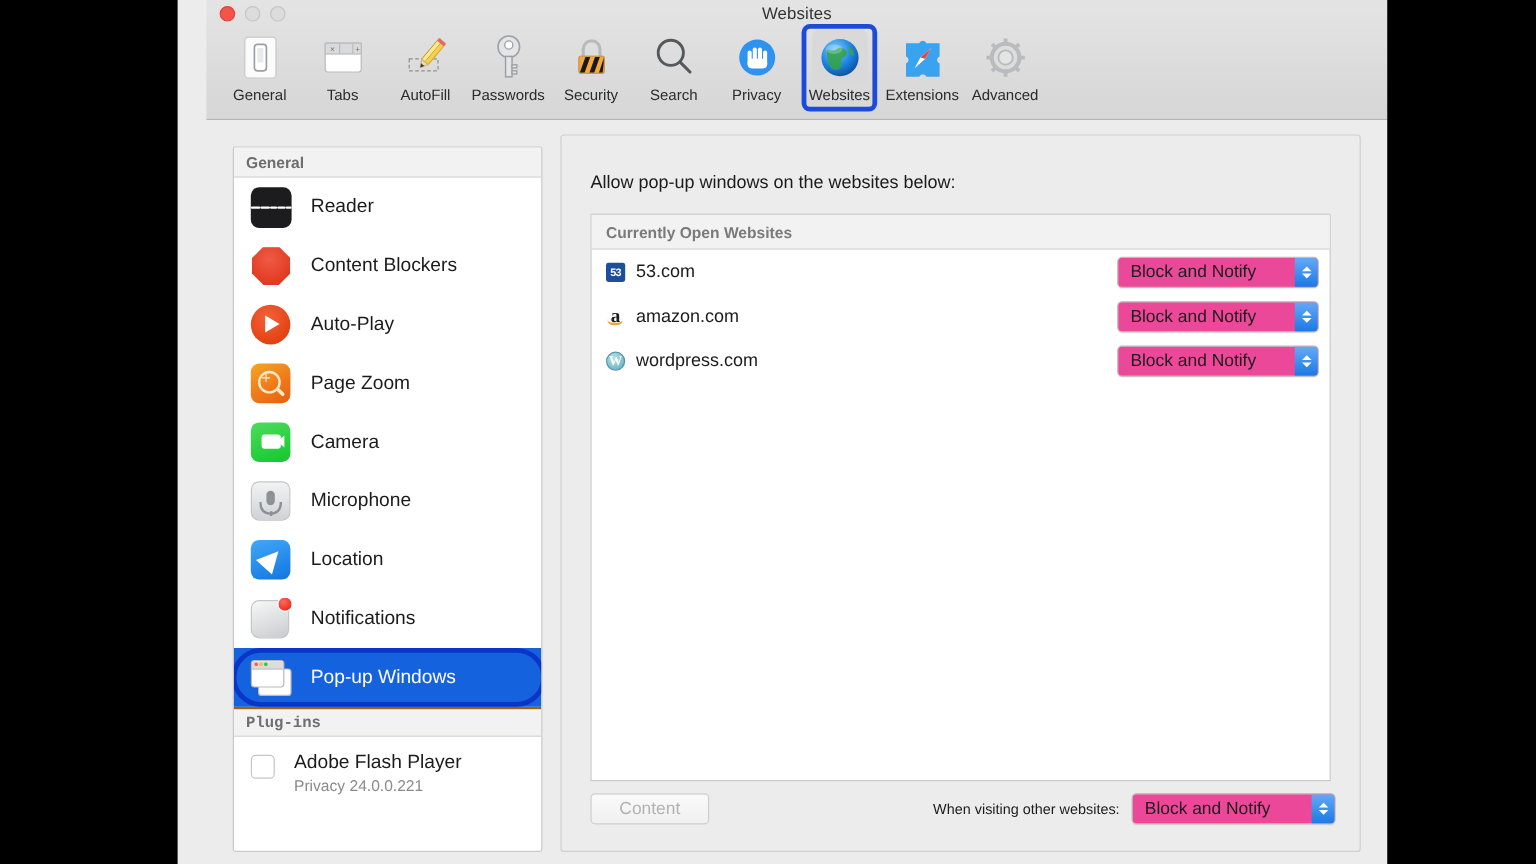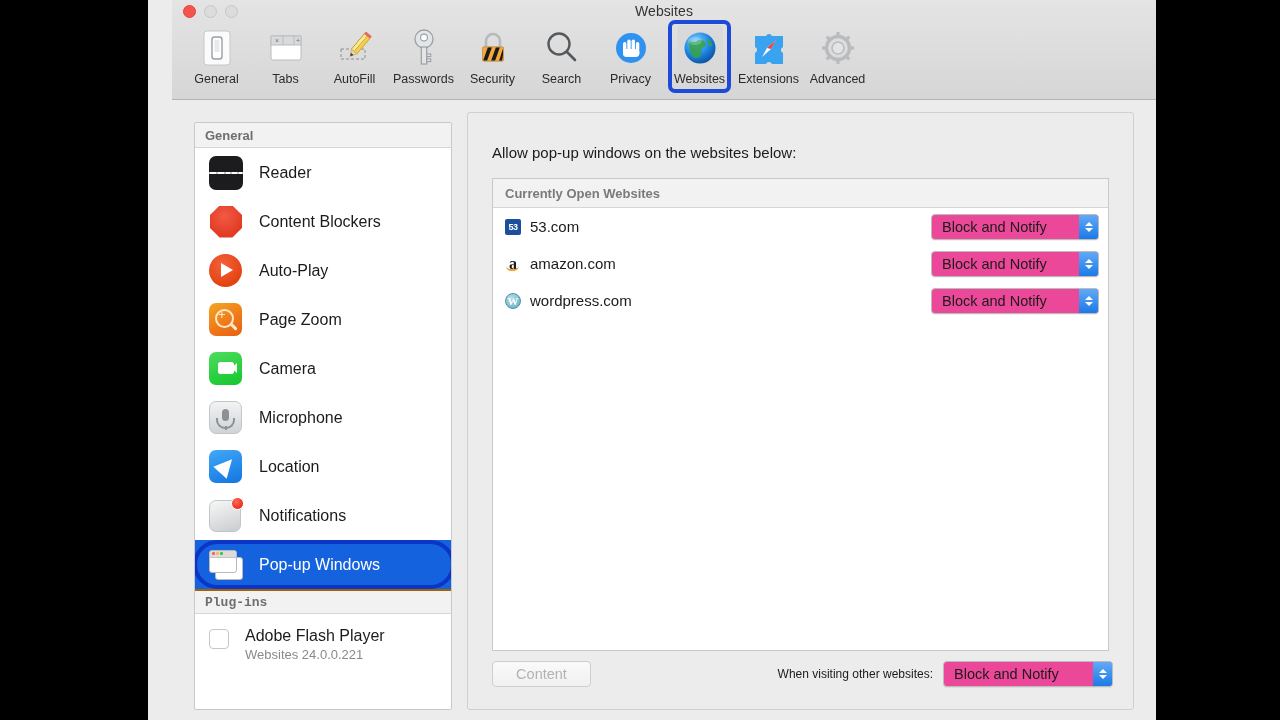--- a/index.html
+++ b/index.html
@@ -716,21 +716,21 @@
           </div>
           <div class="lbl">Pop-up Windows</div>
         </div>
 
         <div class="group-header" id="plugins-header">Plug-ins</div>
 
         <div class="plugin-row">
           <div class="plugin-check"></div>
           <div>
             <div class="plugin-name">Adobe Flash Player</div>
-            <div class="plugin-ver">Websites 24.0.0.221</div>
+            <div class="plugin-ver">Privacy 24.0.0.221</div>
           </div>
         </div>
 
       </div>
 
       <div id="content">
 
         <div id="content-title">Allow pop-up windows on the websites below:</div>
 
         <div id="list-box">

